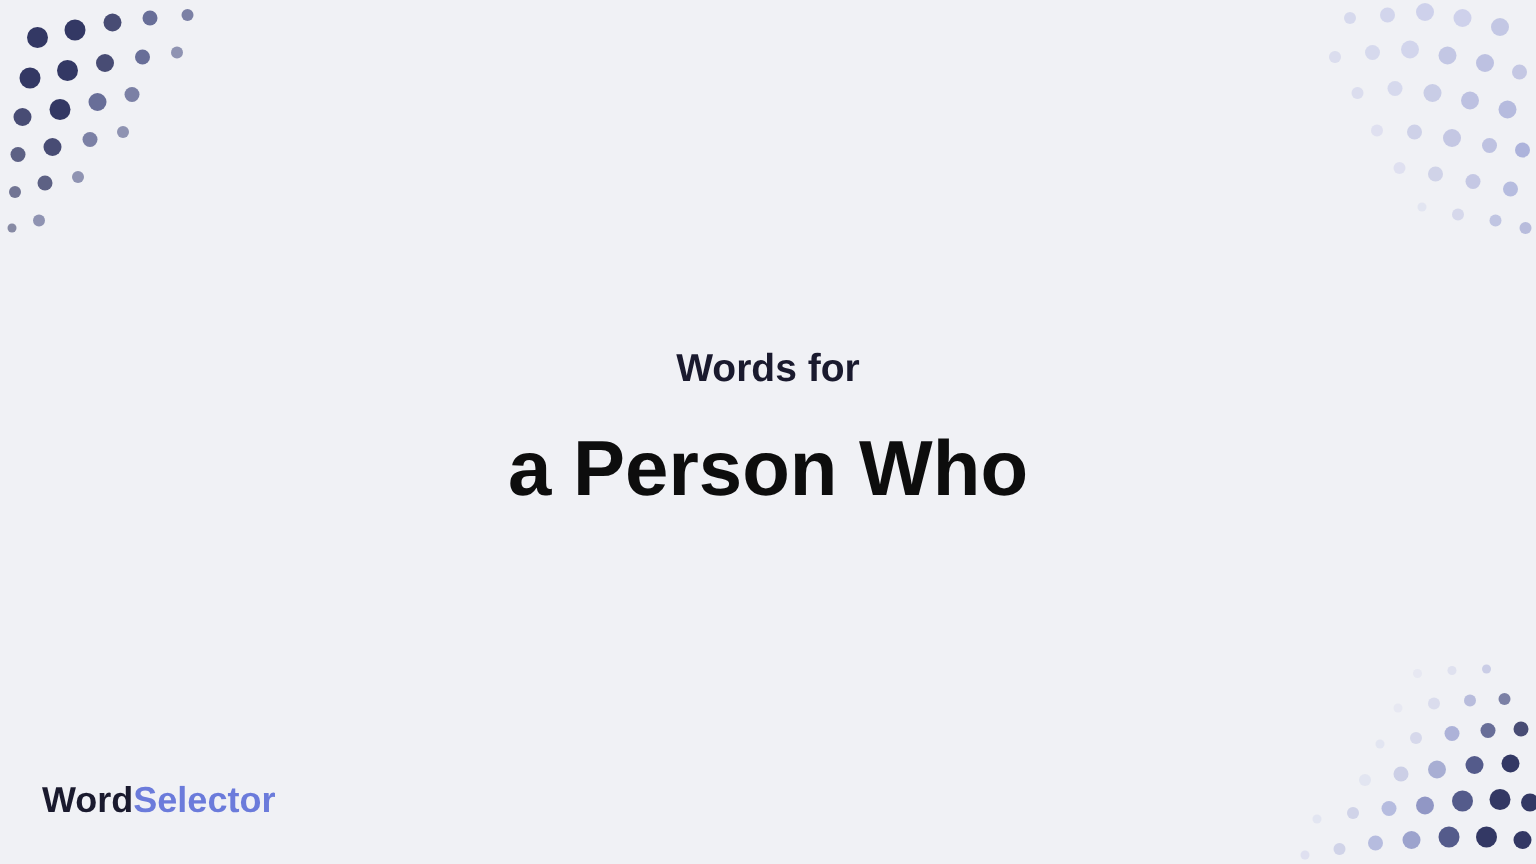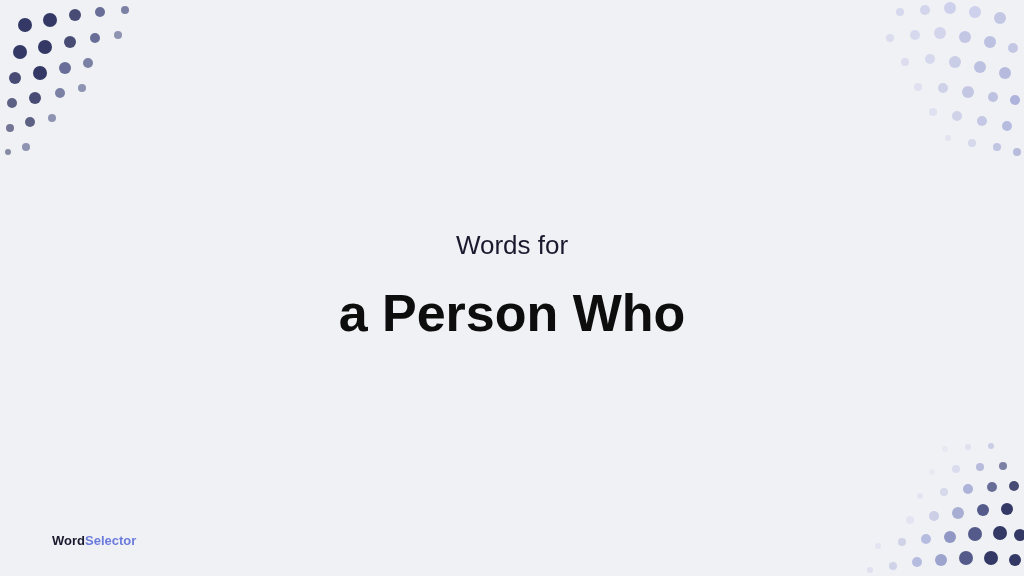--- a/index.html
+++ b/index.html
@@ -35,38 +35,38 @@
 
     
     .content-center {
       text-align: center;
       z-index: 10;
       position: relative;
     }
 
     .subtitle {
       font-size: 26px;
-      font-weight: 400;
+      font-weight: 700;
       color: #1a1a2e;
       margin-bottom: 20px;
     }
 
     .main-title {
       font-size: 52px;
       font-weight: 800;
       color: #0d0d0d;
       line-height: 1.25;
     }
 
     
     .logo {
       position: absolute;
       bottom: 28px;
-      left: 52px;
-      font-size: 13px;
+      left: 28px;
+      font-size: 24px;
       font-weight: 700;
       z-index: 10;
     }
 
     .logo-word {
       color: #1a1a2e;
     }
 
     .logo-selector {
       color: #6b7bdb;

